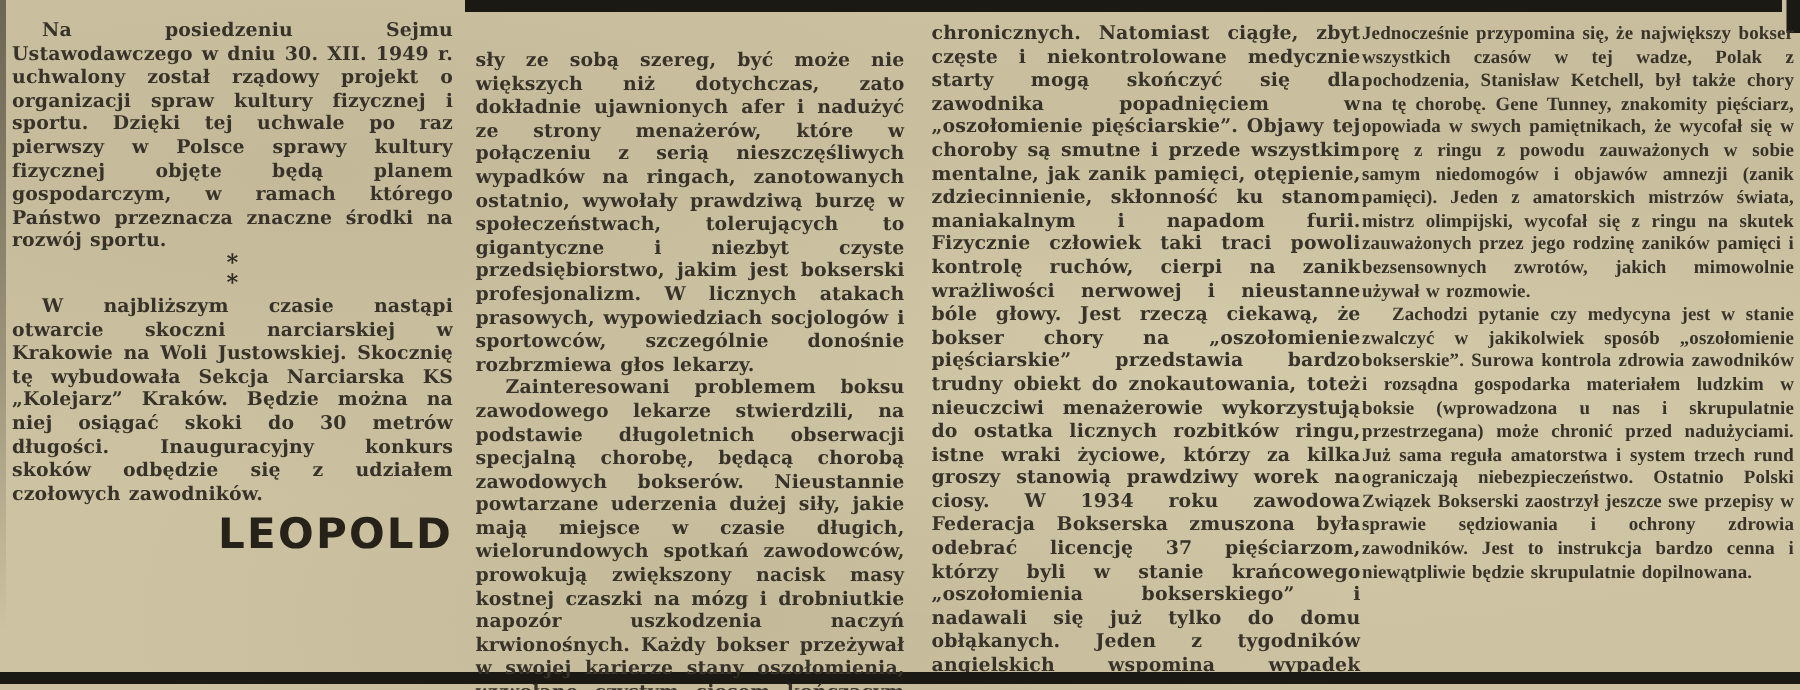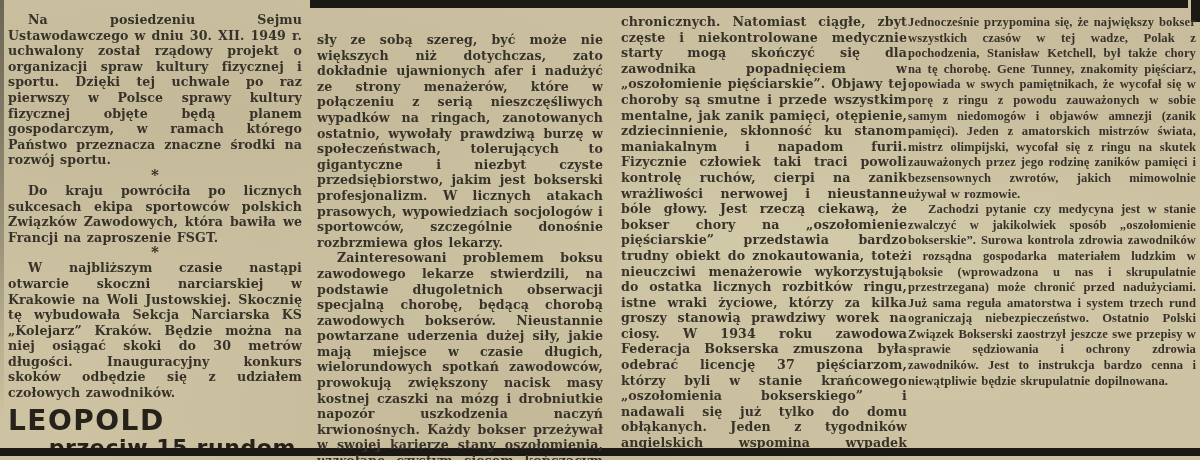--- a/index.html
+++ b/index.html
@@ -40,22 +40,22 @@
   .col2 { left: 317px; top: 32px; width: 286px; height: 434px; }
   .col3 { left: 621px; top: 14px; width: 286px; height: 434px; }
   .col4 { left: 908px; top: 15px; width: 288px; height: 433px; font-family: Liberation Serif, serif; }
   .sep {
     text-align: center; font-size: 15px; line-height: 11px;
     margin: 2px 0 2px; text-indent: 0; color: #2e2a22;
   }
   .headline1 {
     font-family: "DejaVu Sans", sans-serif;
     font-size: 28px; font-weight: 800; letter-spacing: 1.5px;
-    line-height: 30px; margin: 5px 0 0 0; color: #26221a;
-    text-align: left; text-indent: 0; word-spacing: 0;
+    line-height: 30px; margin: 5px 0 0 16px; color: #26221a;
+    text-align: right; text-indent: 0; word-spacing: 0;
   }
   .headline2 {
     font-family: "DejaVu Sans", sans-serif;
     font-size: 22px; font-weight: 800; letter-spacing: 0.6px;
     line-height: 24px; margin: 0 6px 5px 0; color: #26221a;
     text-align: right; text-indent: 0; word-spacing: 0;
   }
 </style>
 </head>
 <body>
@@ -63,25 +63,23 @@
 <div class="page">
 
   <div class="rule top"></div>
   <div class="corner-mark"></div>
   <div class="rule bottom"></div>
   <div class="edge-shadow"></div>
 
   <div class="col col1">
     <p class="indent">Na posiedzeniu Sejmu Ustawodawczego w dniu 30. XII. 1949 r. uchwalony został rządowy projekt o organizacji spraw kultury fizycznej i sportu. Dzięki tej uchwale po raz pierwszy w Polsce sprawy kultury fizycznej objęte będą planem gospodarczym, w ramach którego Państwo przeznacza znaczne środki na rozwój sportu.</p>
     <div class="sep">*</div>
-    <p class="indent">Do kraju powróciła po licznych sukcesach ekipa sportowców polskich Związków Zawodowych, która bawiła we Francji na zaproszenie FSGT.</p>
     <div class="sep">*</div>
     <p class="indent">W najbliższym czasie nastąpi otwarcie skoczni narciarskiej w Krakowie na Woli Justowskiej. Skocznię tę wybudowała Sekcja Narciarska KS „Kolejarz” Kraków. Będzie można na niej osiągać skoki do 30 metrów długości. Inauguracyjny konkurs skoków odbędzie się z udziałem czołowych zawodników.</p>
     <h1 class="headline1">LEOPOLD</h1>
-    <h2 class="headline2">przeciw 15 rundom</h2>
 
   </div>
 
   <div class="col col2">
     <p>sły ze sobą szereg, być może nie większych niż dotychczas, zato dokładnie ujawnionych afer i nadużyć ze strony menażerów, które w połączeniu z serią nieszczęśliwych wypadków na ringach, zanotowanych ostatnio, wywołały prawdziwą burzę w społeczeństwach, tolerujących to gigantyczne i niezbyt czyste przedsiębiorstwo, jakim jest bokserski profesjonalizm. W licznych atakach prasowych, wypowiedziach socjologów i sportowców, szczególnie donośnie rozbrzmiewa głos lekarzy.</p>
     <p class="indent">Zainteresowani problemem boksu zawodowego lekarze stwierdzili, na podstawie długoletnich obserwacji specjalną chorobę, będącą chorobą zawodowych bokserów. Nieustannie powtarzane uderzenia dużej siły, jakie mają miejsce w czasie długich, wielorundowych spotkań zawodowców, prowokują zwiększony nacisk masy kostnej czaszki na mózg i drobniutkie napozór uszkodzenia naczyń krwionośnych. Każdy bokser przeżywał w swojej karierze stany oszołomienia, wywołane czystym ciosem kończącym tzw. „Knock-out”, który nie zawsze zwala z nóg, lecz odbiera poczucie rzeczywistości. Taki cios jest daleko mniej groźny i nie powoduje naogół schorzeń</p>
   </div>
 
   <div class="col col3">
     <p>chronicznych. Natomiast ciągłe, zbyt częste i niekontrolowane medycznie starty mogą skończyć się dla zawodnika popadnięciem w „oszołomienie pięściarskie”. Objawy tej choroby są smutne i przede wszystkim mentalne, jak zanik pamięci, otępienie, zdziecinnienie, skłonność ku stanom maniakalnym i napadom furii. Fizycznie człowiek taki traci powoli kontrolę ruchów, cierpi na zanik wrażliwości nerwowej i nieustanne bóle głowy. Jest rzeczą ciekawą, że bokser chory na „oszołomienie pięściarskie” przedstawia bardzo trudny obiekt do znokautowania, toteż nieuczciwi menażerowie wykorzystują do ostatka licznych rozbitków ringu, istne wraki życiowe, którzy za kilka groszy stanowią prawdziwy worek na ciosy. W 1934 roku zawodowa Federacja Bokserska zmuszona była odebrać licencję 37 pięściarzom, którzy byli w stanie krańcowego „oszołomienia bokserskiego” i nadawali się już tylko do domu obłąkanych. Jeden z tygodników angielskich wspomina wypadek znakomitego boksera kanadyjskiego, mistrza świata w wadze średniej w 1937 roku, chorego nieuleczalnie na „oszołomienie pięściarskie”, który w napadzie szału zabił swą narzeczoną.</p>

